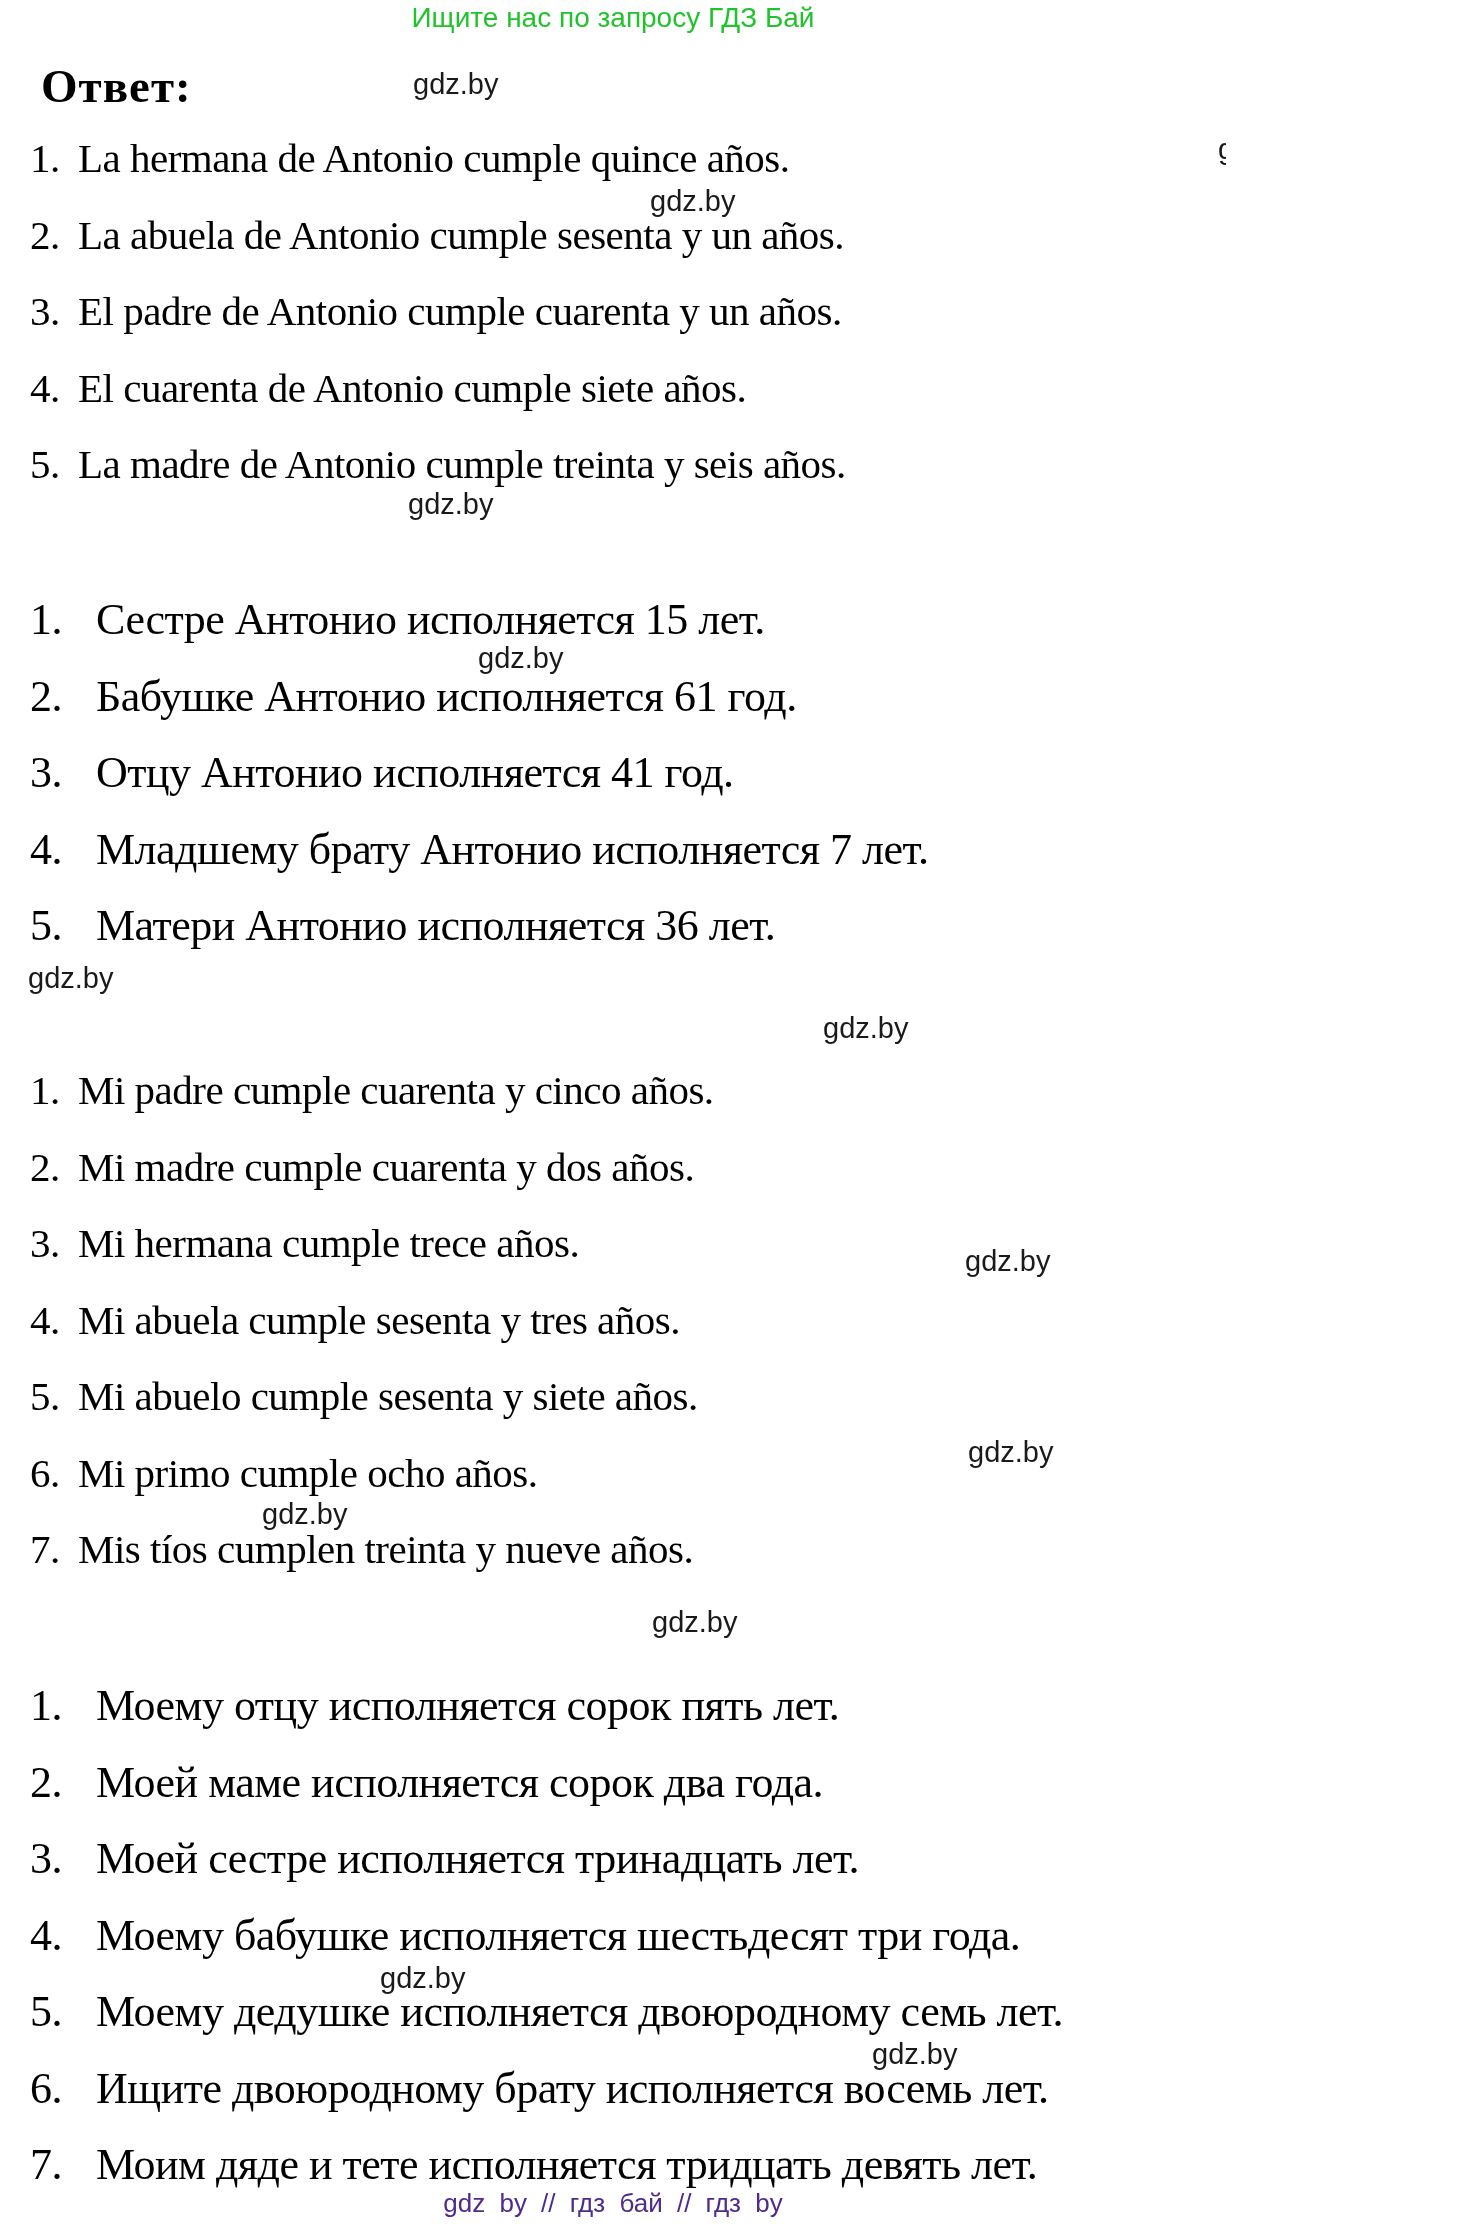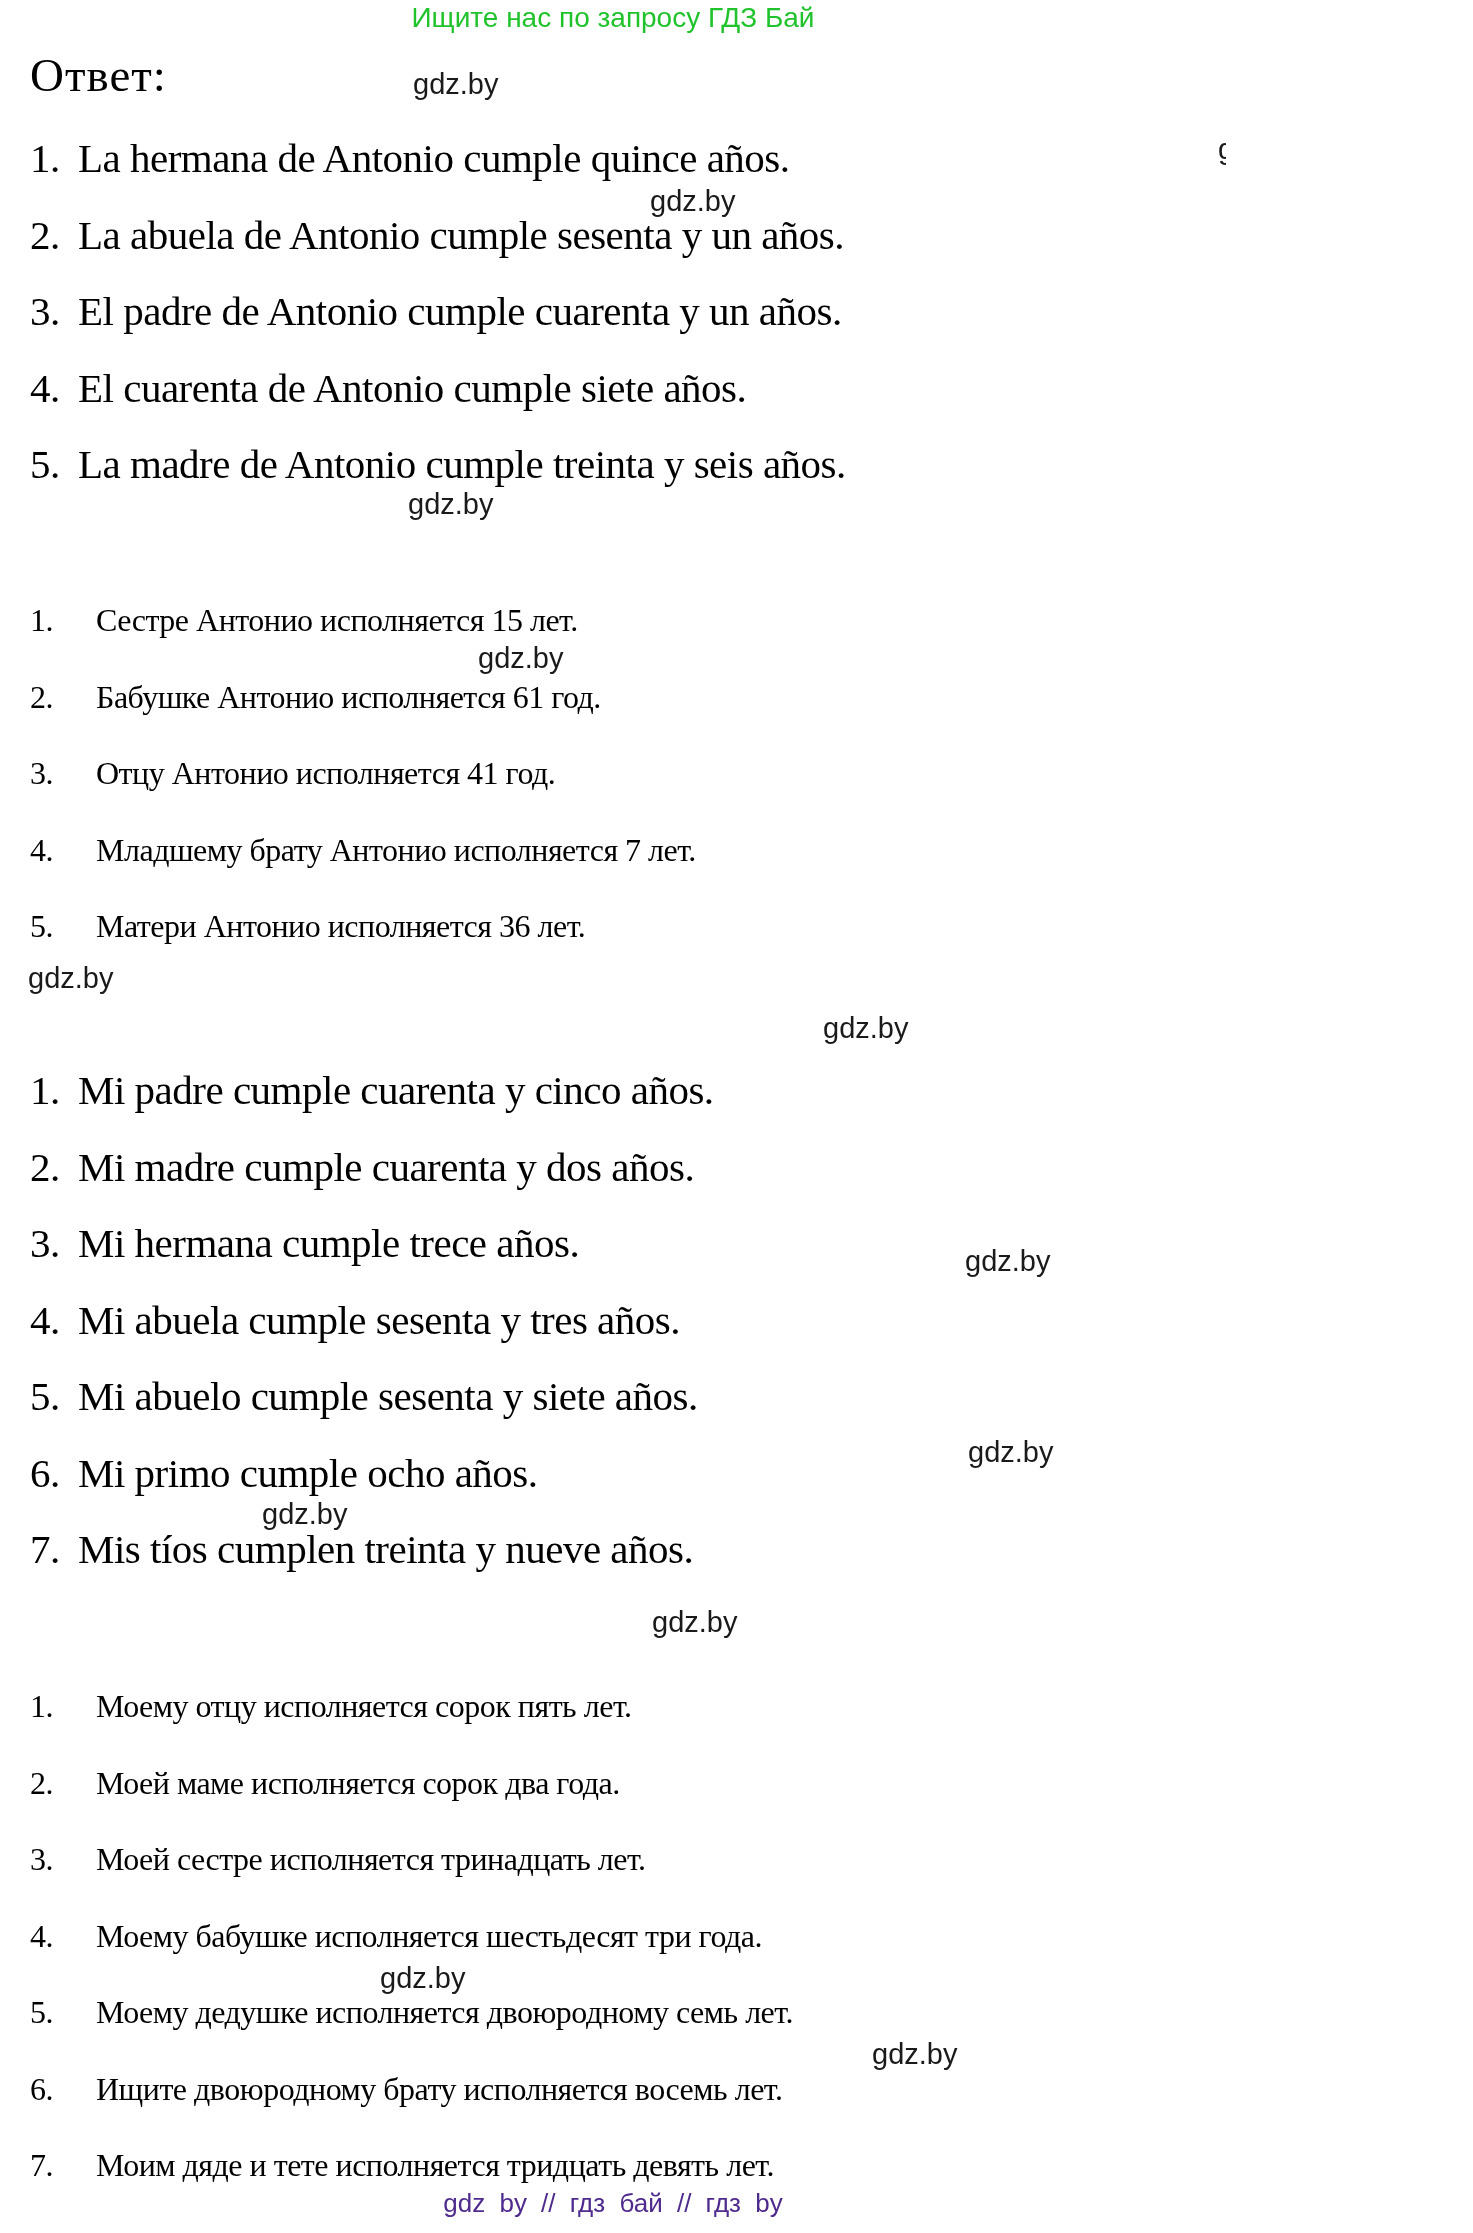--- a/index.html
+++ b/index.html
@@ -17,23 +17,23 @@
     top: 2px; left: 0; width: 100%;
     text-align: center;
     font-family: "Liberation Sans", "DejaVu Sans", sans-serif;
     font-size: 28px;
     font-weight: 500;
     color: var(--promo_green, #21c32d);
   }
   .otvet {
     position: absolute;
     left: 30px; top: 48px;
-    margin: 0;
+    margin: 11px;
     font-size: 47px;
-    font-weight: normal;
+    font-weight: bold;
     letter-spacing: 1px;
   }
   ol.list {
     position: absolute;
     left: 30px;
     margin: 0; padding: 0;
     list-style: none;
     counter-reset: n;
     white-space: nowrap;
   }
@@ -41,21 +41,21 @@
     counter-increment: n;
     position: relative;
     letter-spacing: -0.5px;
   }
   ol.list li::before {
     content: counter(n) ".";
     position: absolute;
     left: 0;
   }
   ol.es li { font-size: 41px; line-height: 76.5px; padding-left: 48px; }
-  ol.ru li { font-size: 32px; line-height: 76.5px; padding-left: 66px; }
+  ol.ru li { font-size: 44px; line-height: 76.5px; padding-left: 66px; }
   .list-es1 { top: 120px; }
   .list-ru1 { top: 582px; }
   .list-es2 { top: 1052px; }
   .list-ru2 { top: 1668px; }
   .wm {
     position: absolute;
     font-family: "Liberation Sans", "DejaVu Sans", sans-serif;
     font-size: 29px;
     color: var(--watermark_gray, #1a1a1a);
     white-space: nowrap;

